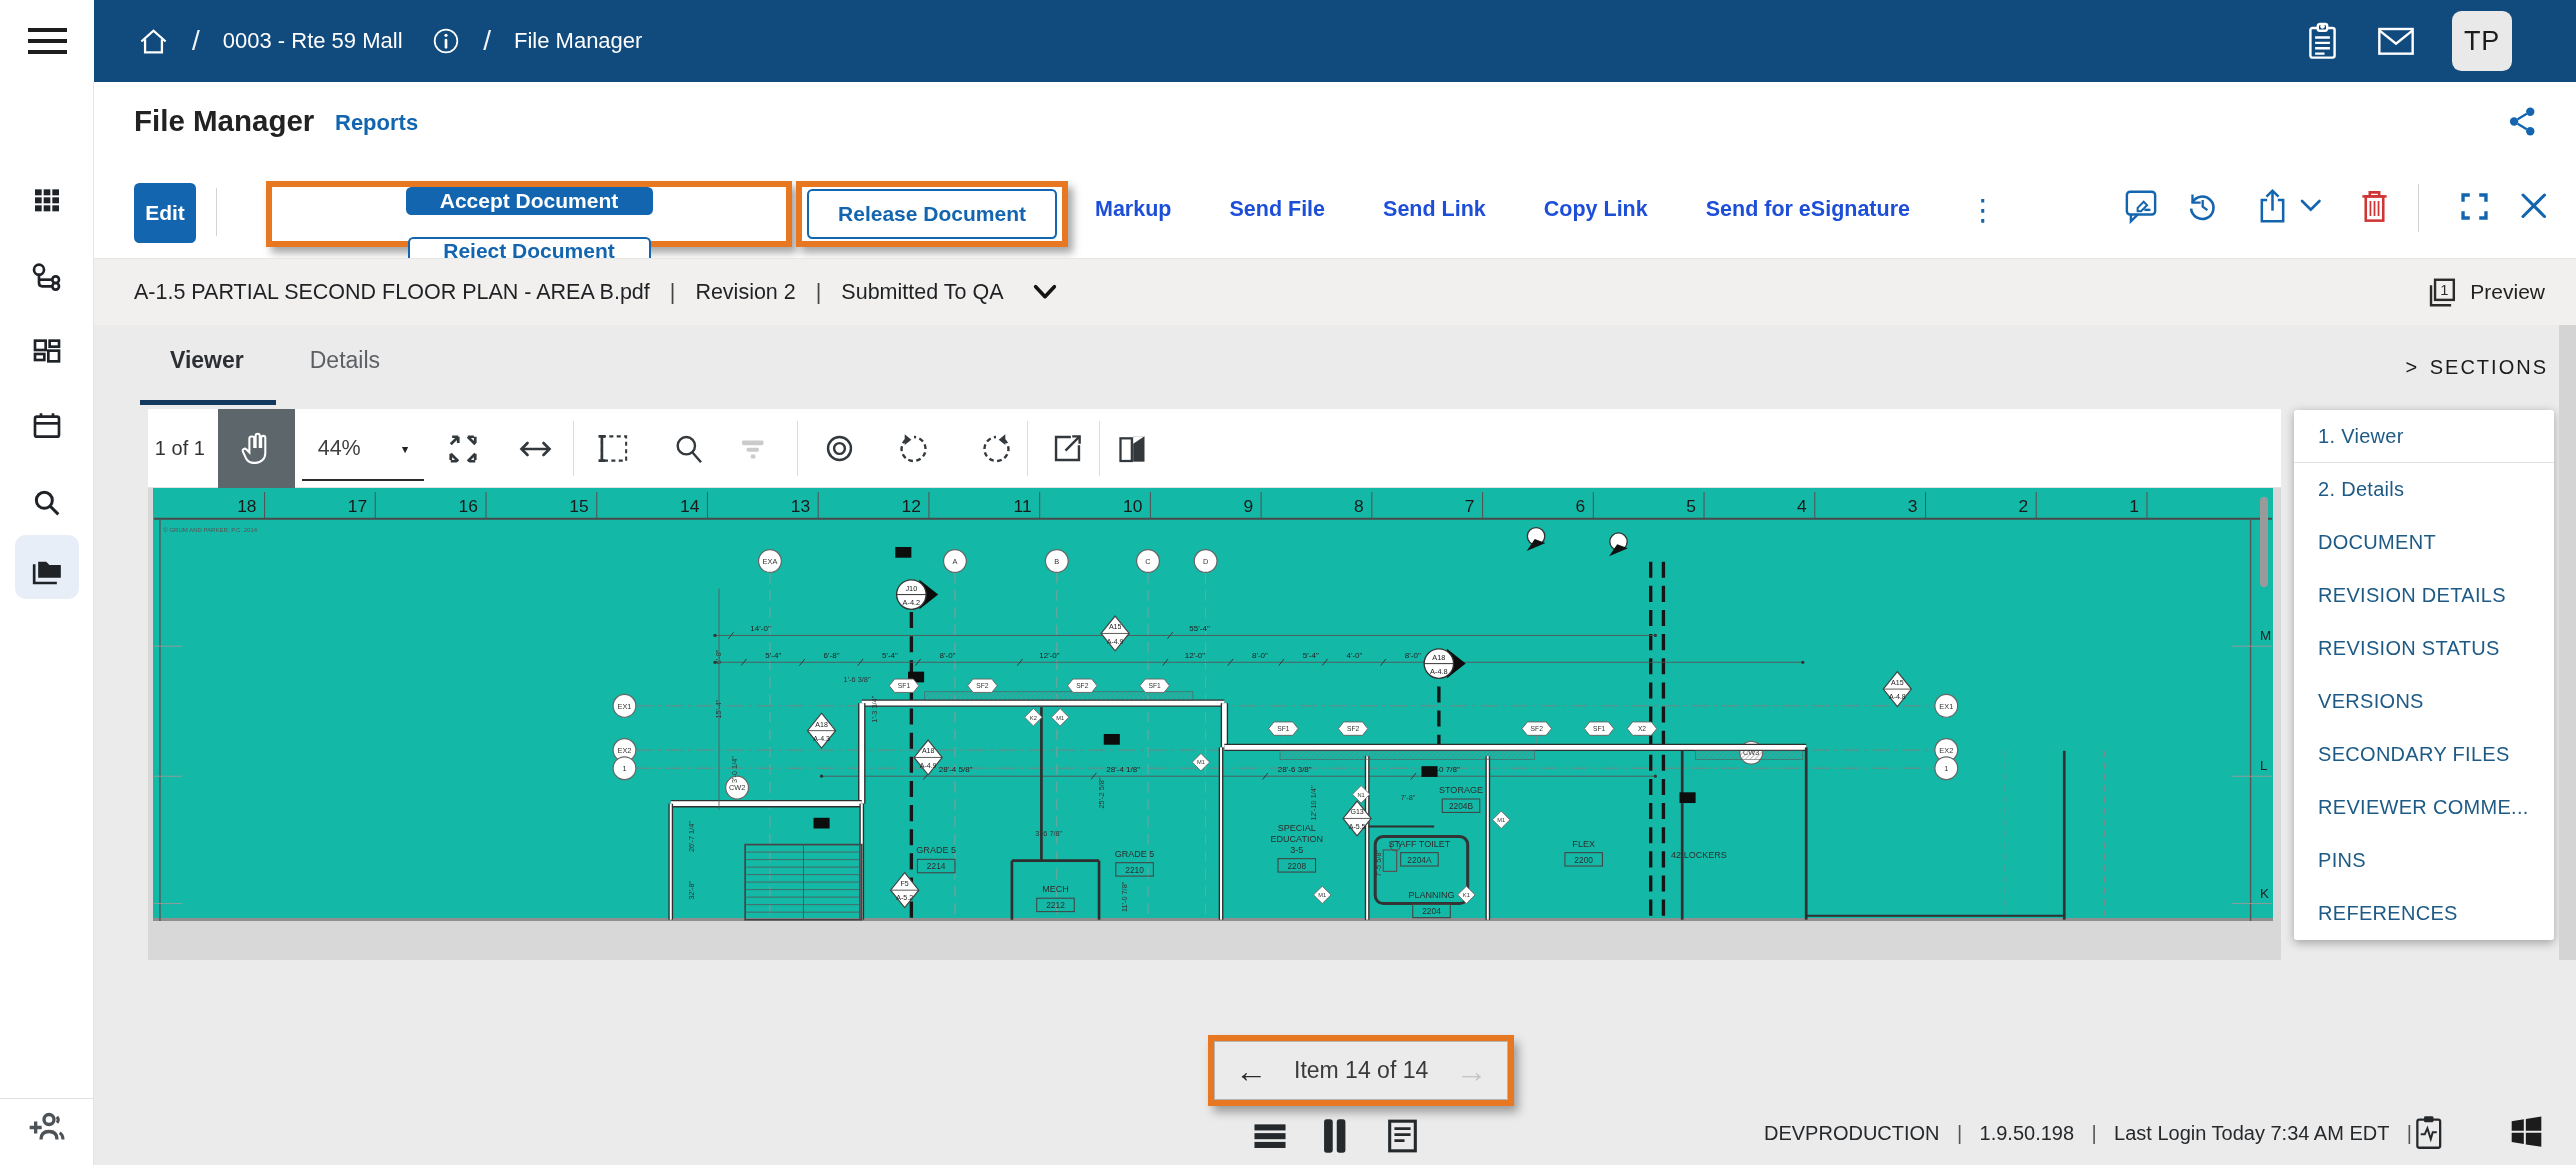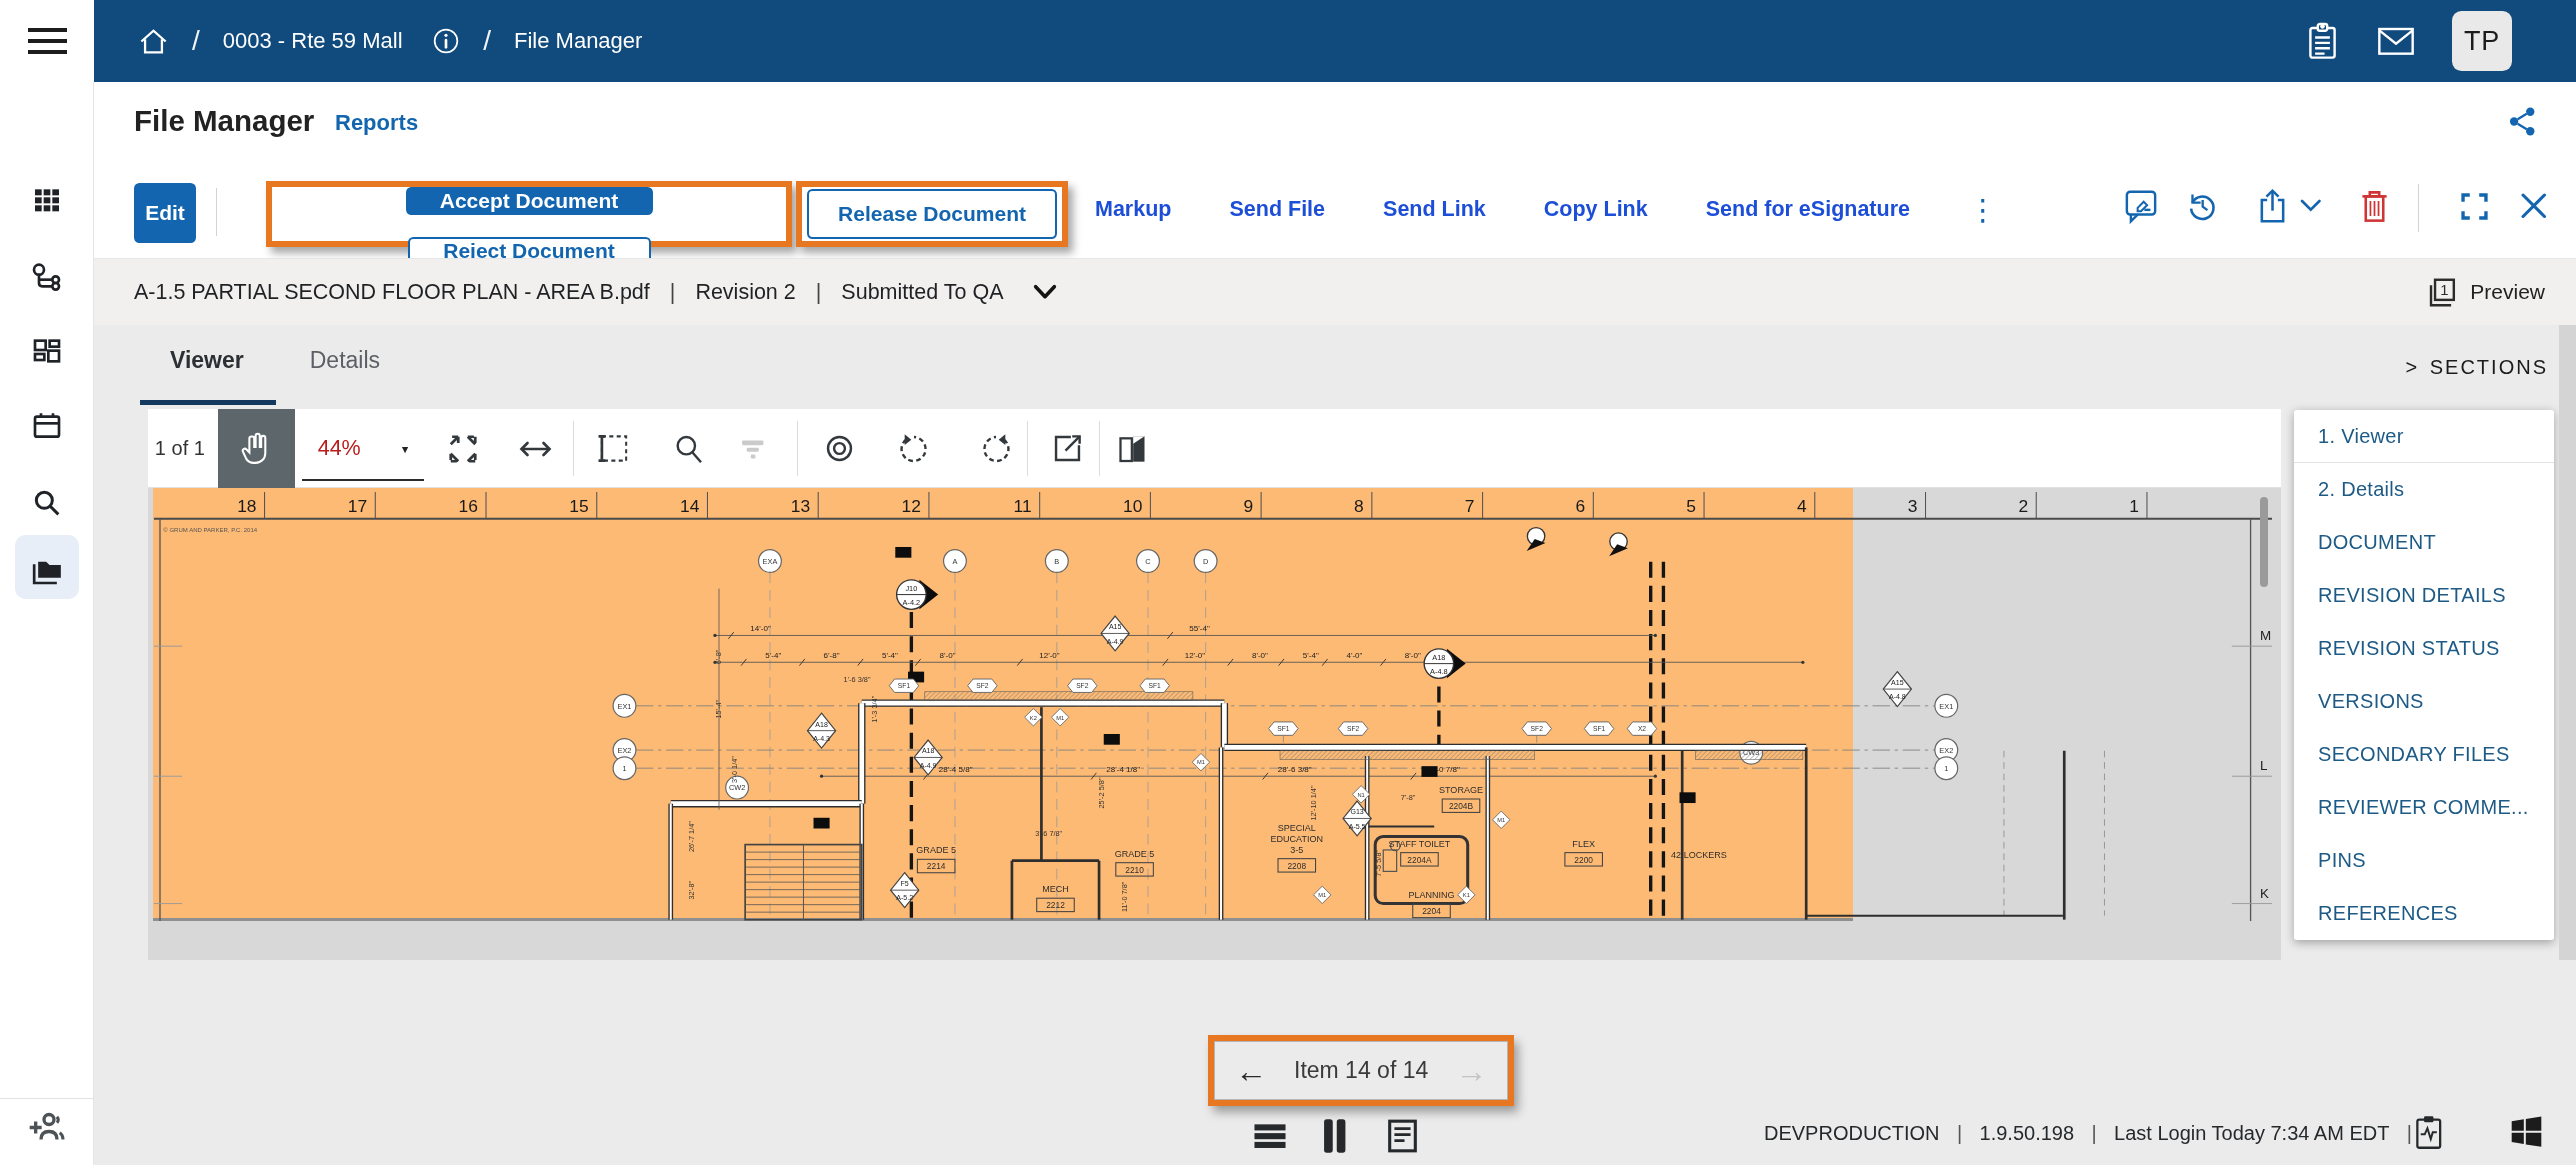--- a/index.html
+++ b/index.html
@@ -52,27 +52,27 @@
   .sections-hdr{position:absolute;right:28px;top:356px;display:flex;align-items:center;gap:10.7px;font-size:20px;color:#1b1b1b;letter-spacing:2px;cursor:pointer;}
   .sections-panel{position:absolute;left:2294px;top:410px;width:260px;background:#fff;border-radius:2.7px;box-shadow:0 2.7px 9.4px rgba(0,0,0,.3);padding:0;}
   .section-item{height:53px;display:flex;align-items:center;padding-left:24px;font-size:20px;color:#1d5a86;cursor:pointer;letter-spacing:0.3px;}
   .section-item.first{border-bottom:1.3px solid #e3e3e3;}
   
   .vtb{position:absolute;left:148px;top:409px;width:2133px;height:79px;background:#fff;border-bottom:0.7px solid #e2e2e2;}
   .vtb .item{position:absolute;top:0;height:79px;display:flex;align-items:center;justify-content:center;cursor:pointer;text-align:right;}
   .page-count{left:3.4px;width:57px;font-size:20px;color:#333;cursor:default;}
   .hand-tool{left:70px;width:77px;background:#5c666b;}
   .zoom-ctl{left:154px;width:124px;}
-  .zoom-val{font-size:21.5px;color:#b91c1c;}
+  .zoom-val{font-size:21.5px;color:#404040;}
   .zoom-caret{font-size:10.7px;color:#222;margin-left:39px;}
   .zoom-underline{position:absolute;left:154px;top:70px;width:122px;height:2px;background:#2c2c2c;}
   .vtb-div{position:absolute;top:12px;width:1.3px;height:55px;background:#dcdcdc;}
   
   .viewer{position:absolute;left:148px;top:488px;width:2133px;height:472px;background:#d8d8d8;}
-  .pdf-page{position:absolute;left:5.4px;top:0;width:1700px;height:433px;background:#fdba74;border-bottom:3.4px solid #8f8f8f;}
+  .pdf-page{position:absolute;left:5.4px;top:0;width:2120px;height:433px;background:#14b8a6;border-bottom:3.4px solid #8f8f8f;}
   .vscroll{position:absolute;left:2112px;top:9.4px;width:8px;height:90px;background:#9a9a9a;border-radius:4px;cursor:pointer;}
   .right-strip{position:absolute;left:2559px;top:325px;width:17.4px;height:635px;background:#d4d4d4;}
   
   .item-nav{position:absolute;left:1208px;top:1035px;border:6.7px solid #e87722;box-shadow:5.4px 6.7px 9.4px rgba(0,0,0,.35);background:#ececec;}
   .item-nav-inner{display:flex;align-items:center;gap:27px;padding:0 20px;height:59px;border:0.7px solid #b5b5b5;background:#ebebeb;}
   .nav-arrow{font-size:32px;line-height:1;}
   .nav-prev{color:#2b2b2b;cursor:pointer;}
   .nav-next{color:#c4c4c4;cursor:default;}
   .item-nav-label{font-size:23px;color:#3a3a3a;}
   

